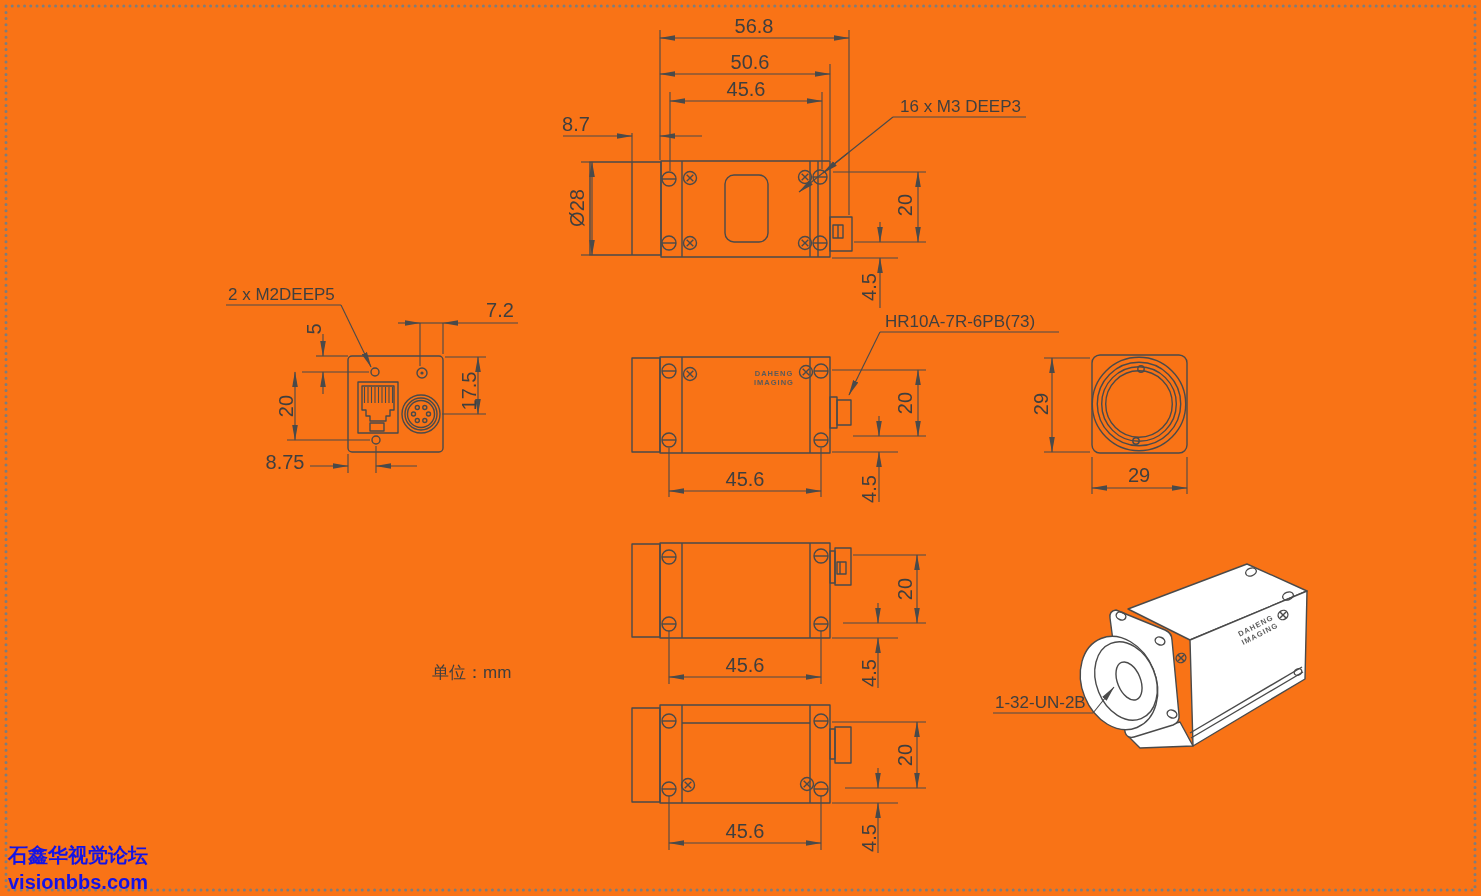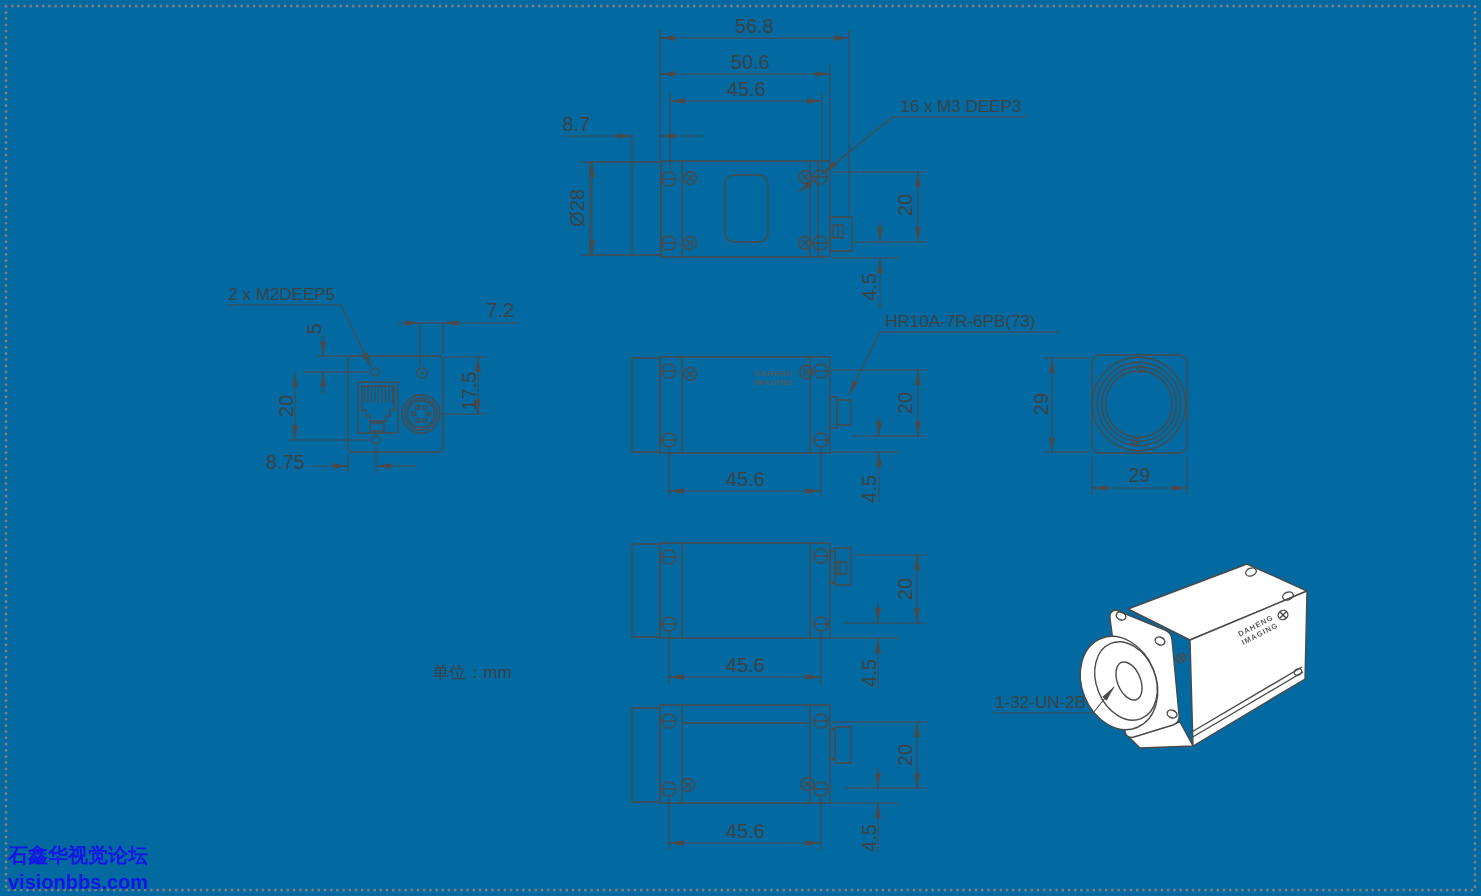--- a/index.html
+++ b/index.html
@@ -1,16 +1,16 @@
 <!DOCTYPE html>
 <html><head>
 <meta charset="utf-8">
 <style>
   html,body{margin:0;padding:0;background:#ffffff;}
-  .stage{position:relative;width:1481px;height:896px;background:#0369a1;overflow:hidden;
+  .stage{position:relative;width:1481px;height:896px;background:#f97316;overflow:hidden;
          font-family:"Liberation Sans", sans-serif;}
   svg text{font-family:"Liberation Sans", sans-serif;}
   .pl{stroke:#4a4a4a;stroke-width:1.4;fill:none;stroke-linejoin:round;}
   .plw{stroke:#4a4a4a;stroke-width:1.4;fill:#ffffff;stroke-linejoin:round;}
   .thin{stroke:#4a4a4a;stroke-width:1.1;fill:none;}
   .dl{stroke:#4a4a4a;stroke-width:1.1;fill:none;}
   .dim-text{font-size:20px;fill:#3f3f3f;}
   .label-text{font-size:17px;fill:#3f3f3f;}
   .logo-text{font-size:7.5px;fill:#5a5a5a;letter-spacing:1px;font-weight:bold;}
   .unit-text{font-size:17px;fill:#3f3f3f;}

